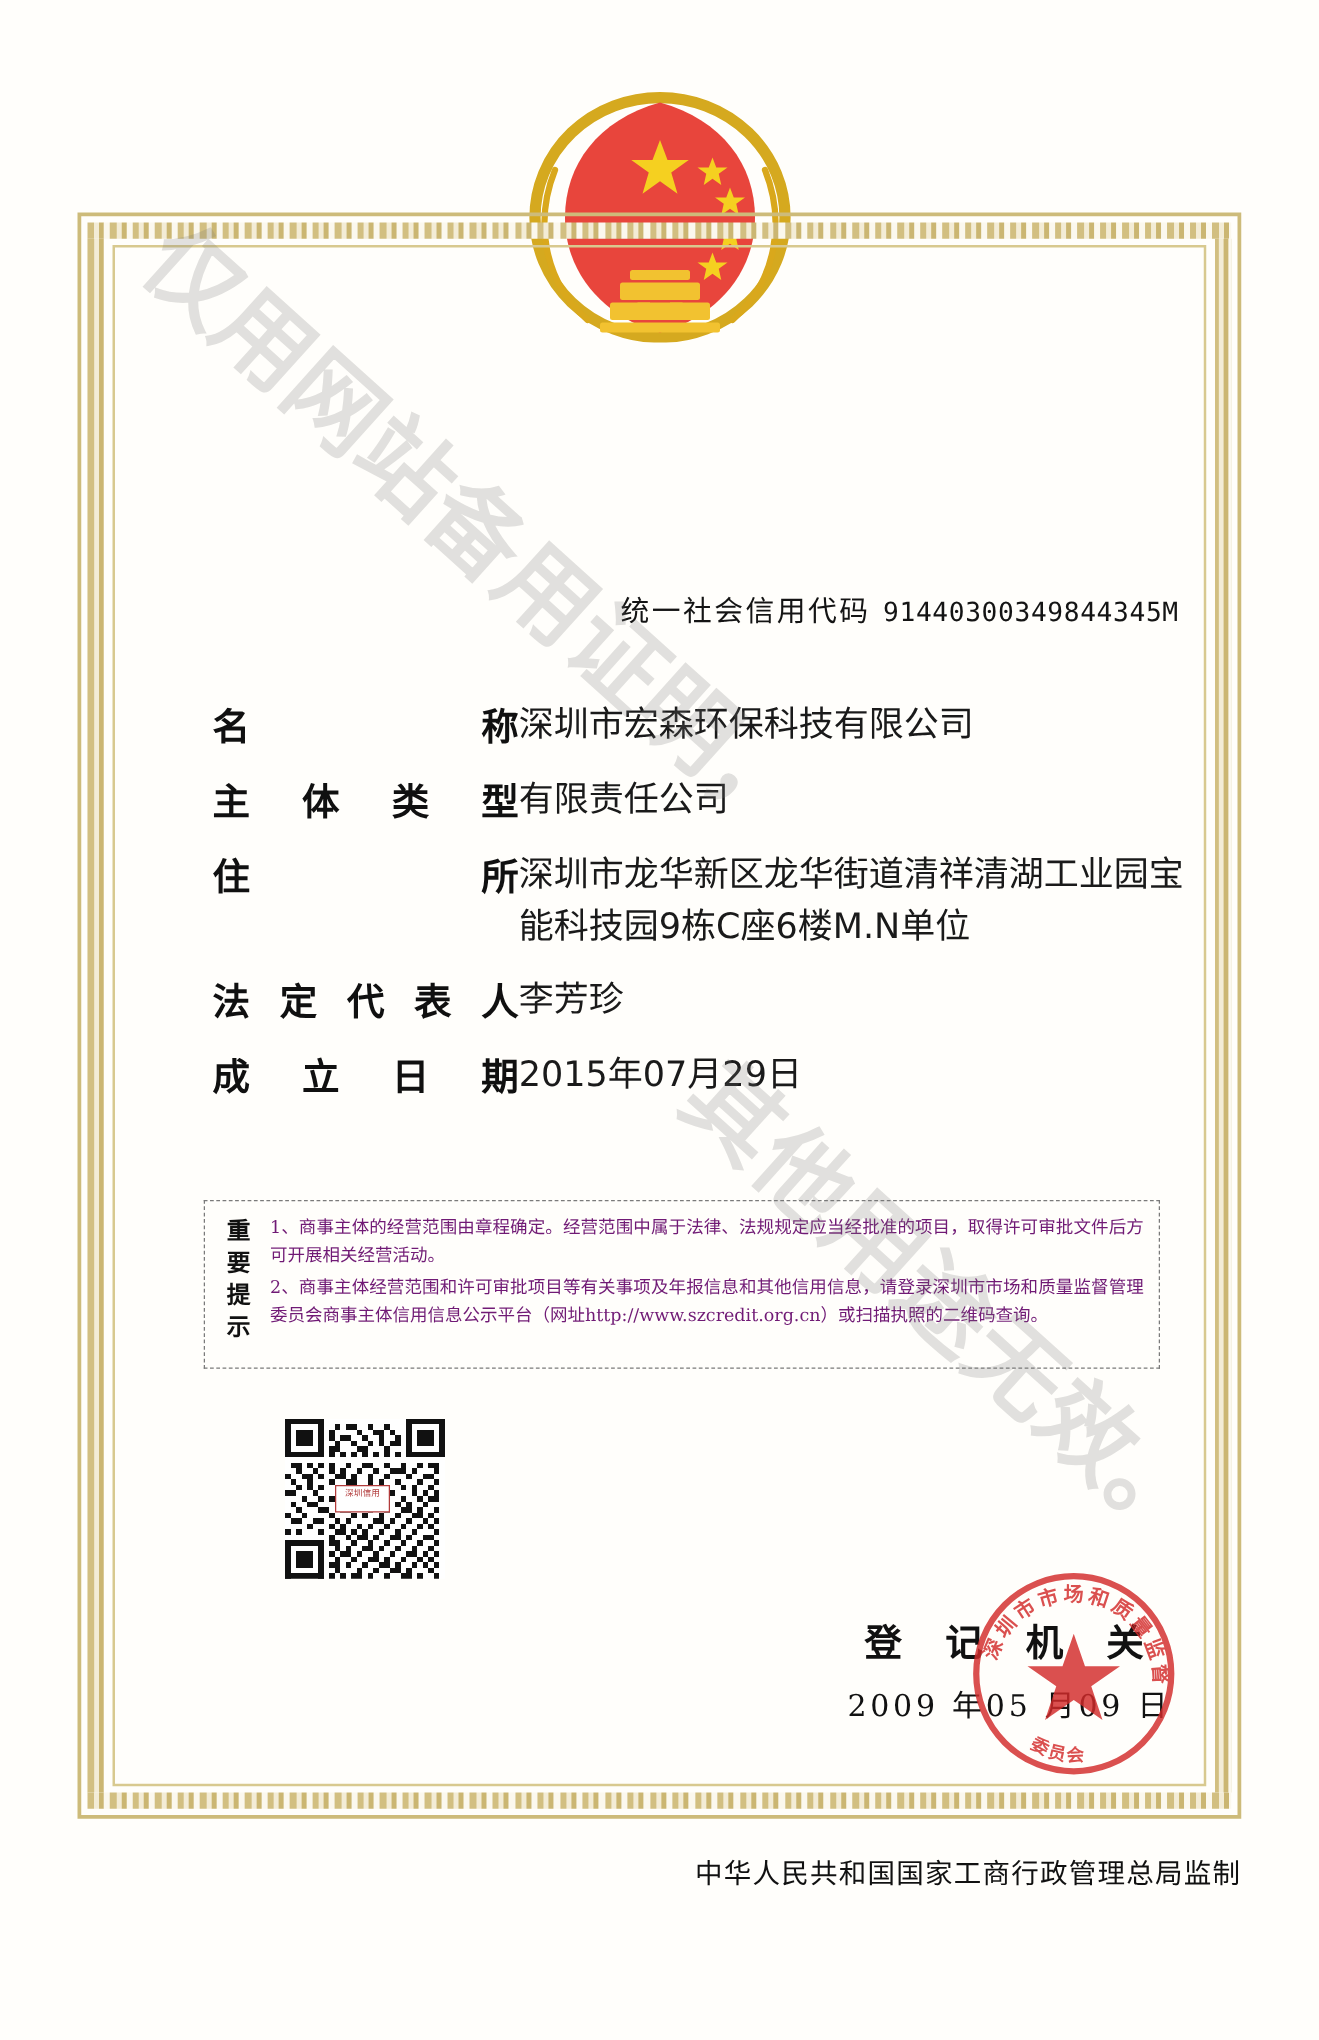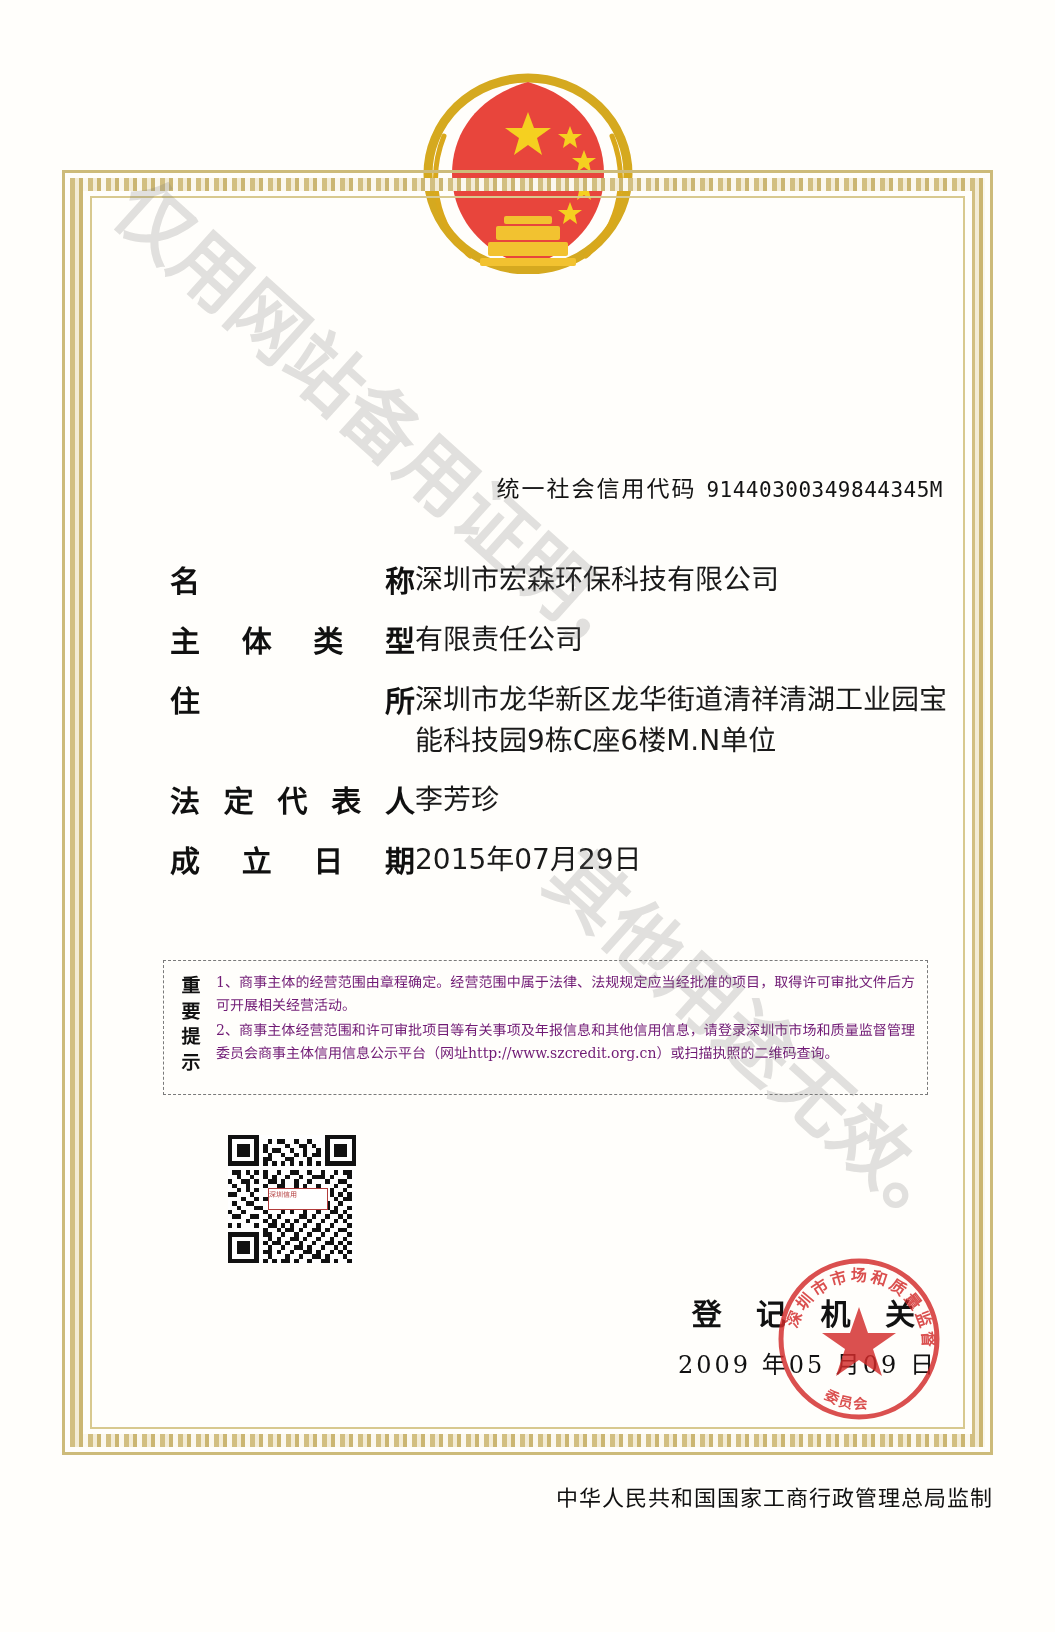--- a/index.html
+++ b/index.html
@@ -178,27 +178,28 @@
     position: absolute;
     left: 228px;
     top: 1135px;
     width: 128px;
     height: 128px;
   }
   .qr-center {
     position: absolute;
     left: 268px;
     top: 1188px;
-    width: 60px;
+    width: 44px;
     height: 22px;
     background: #ffffff;
     border: 1px solid #b23b3b;
     color: #b23b3b;
     font-size: 7px;
     line-height: 10px;
+    text-align: center;
     letter-spacing: 0;
     padding-top: 1px;
     box-sizing: border-box;
   }
 
   
   .authority {
     position: absolute;
     right: 128px;
     top: 1290px;

